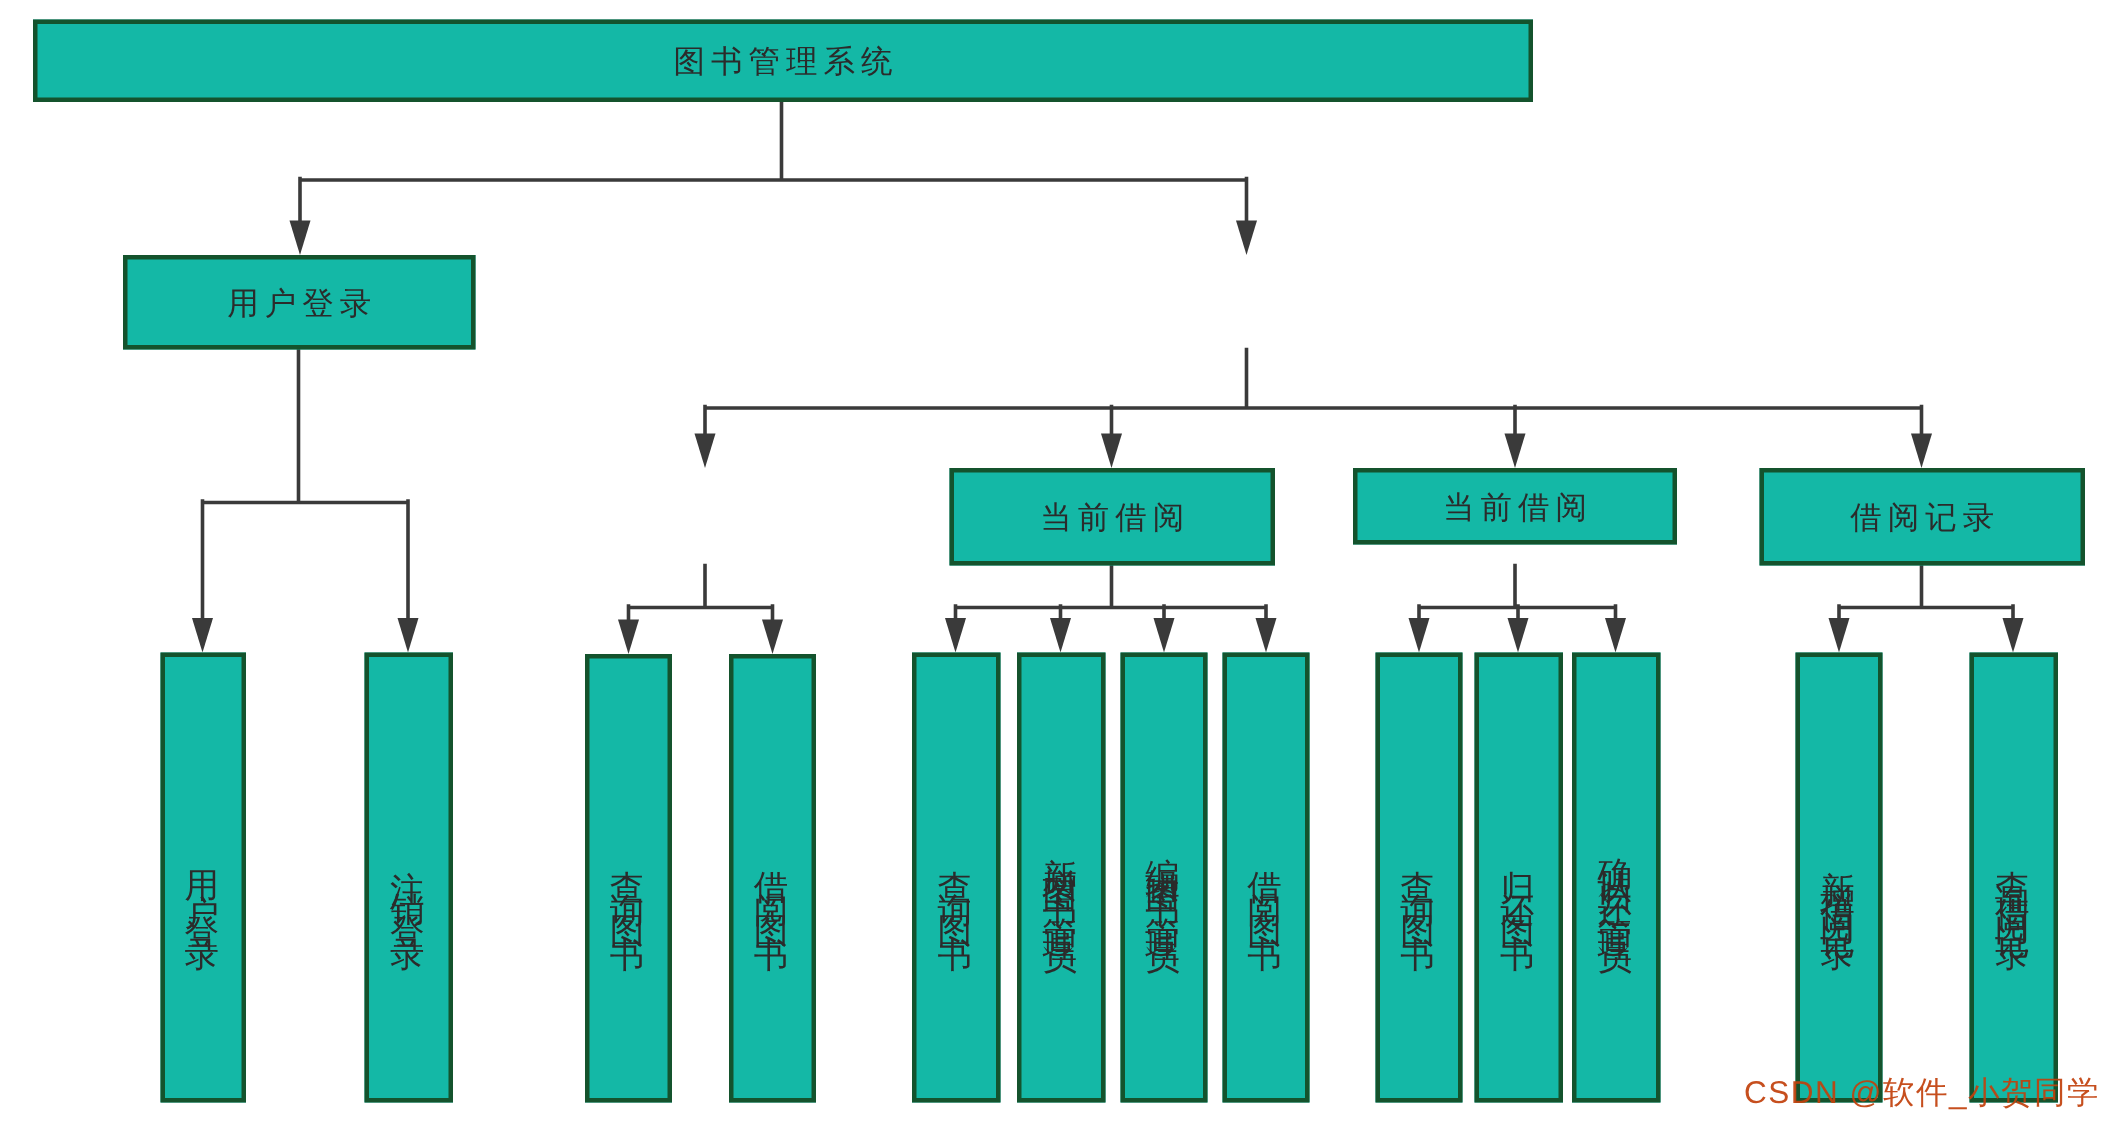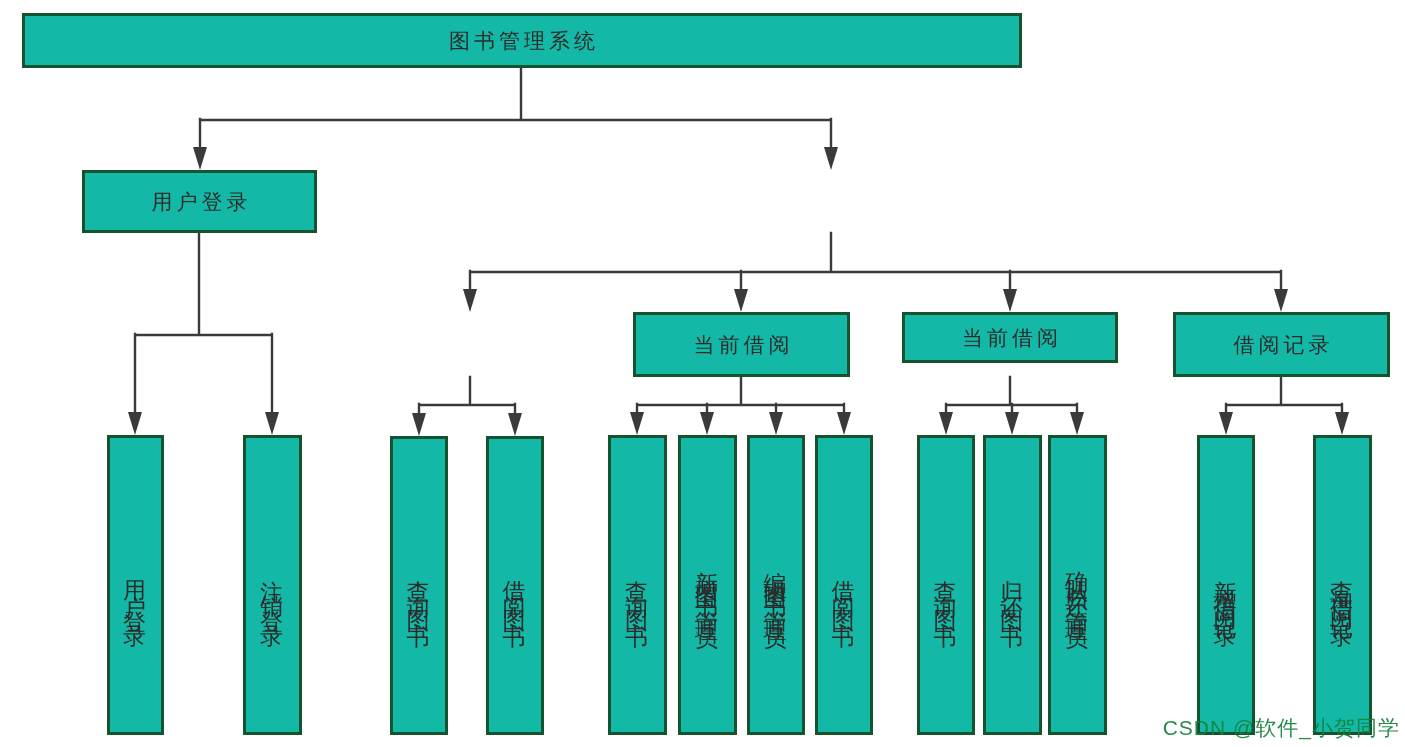--- a/index.html
+++ b/index.html
@@ -42,21 +42,21 @@
     white-space: nowrap;
   }
   .vbox.mid span { letter-spacing: 9px; margin-top: 8px; }
   .vbox.long span { letter-spacing: 8px; margin-top: 7px; }
   .watermark {
     position: absolute;
     right: 5px;
     bottom: 5px;
     font-size: 21px;
     letter-spacing: 1px;
-    color: #15803d;
+    color: #c2410c;
     opacity: 0.92;
     z-index: 10;
     white-space: nowrap;
   }
 </style>
 </head>
 <body>
 
 <div class="stage">
 

